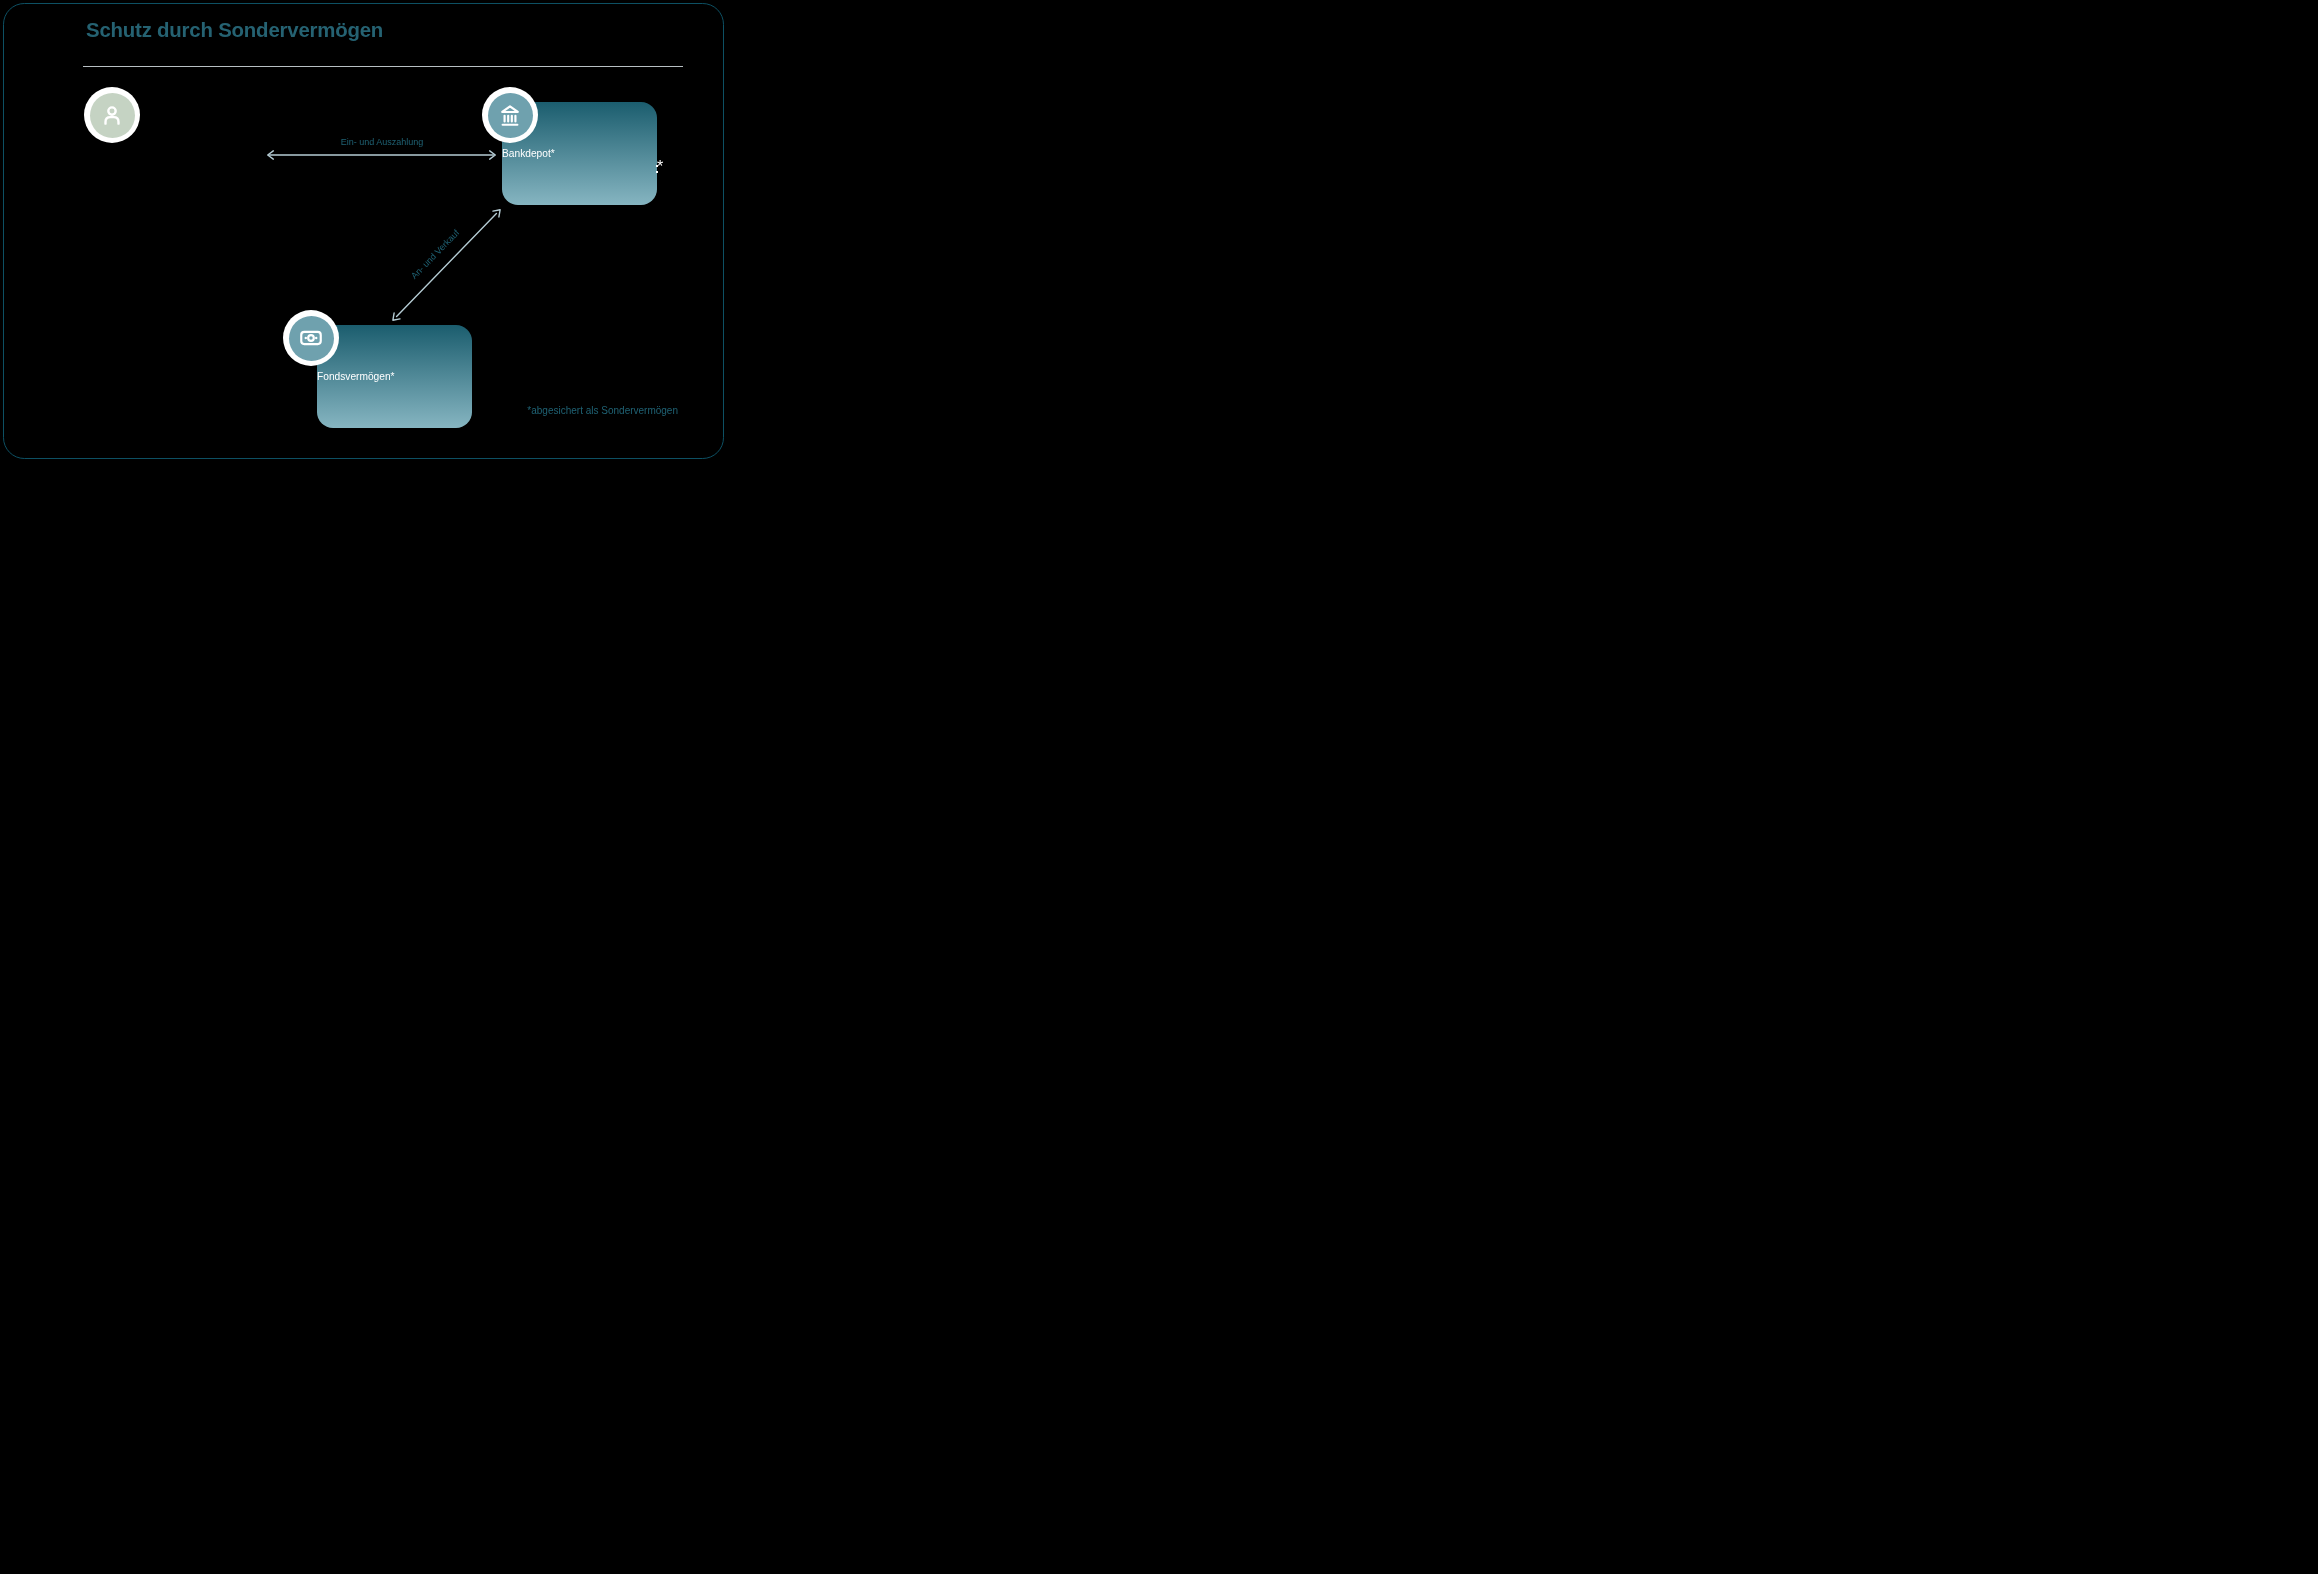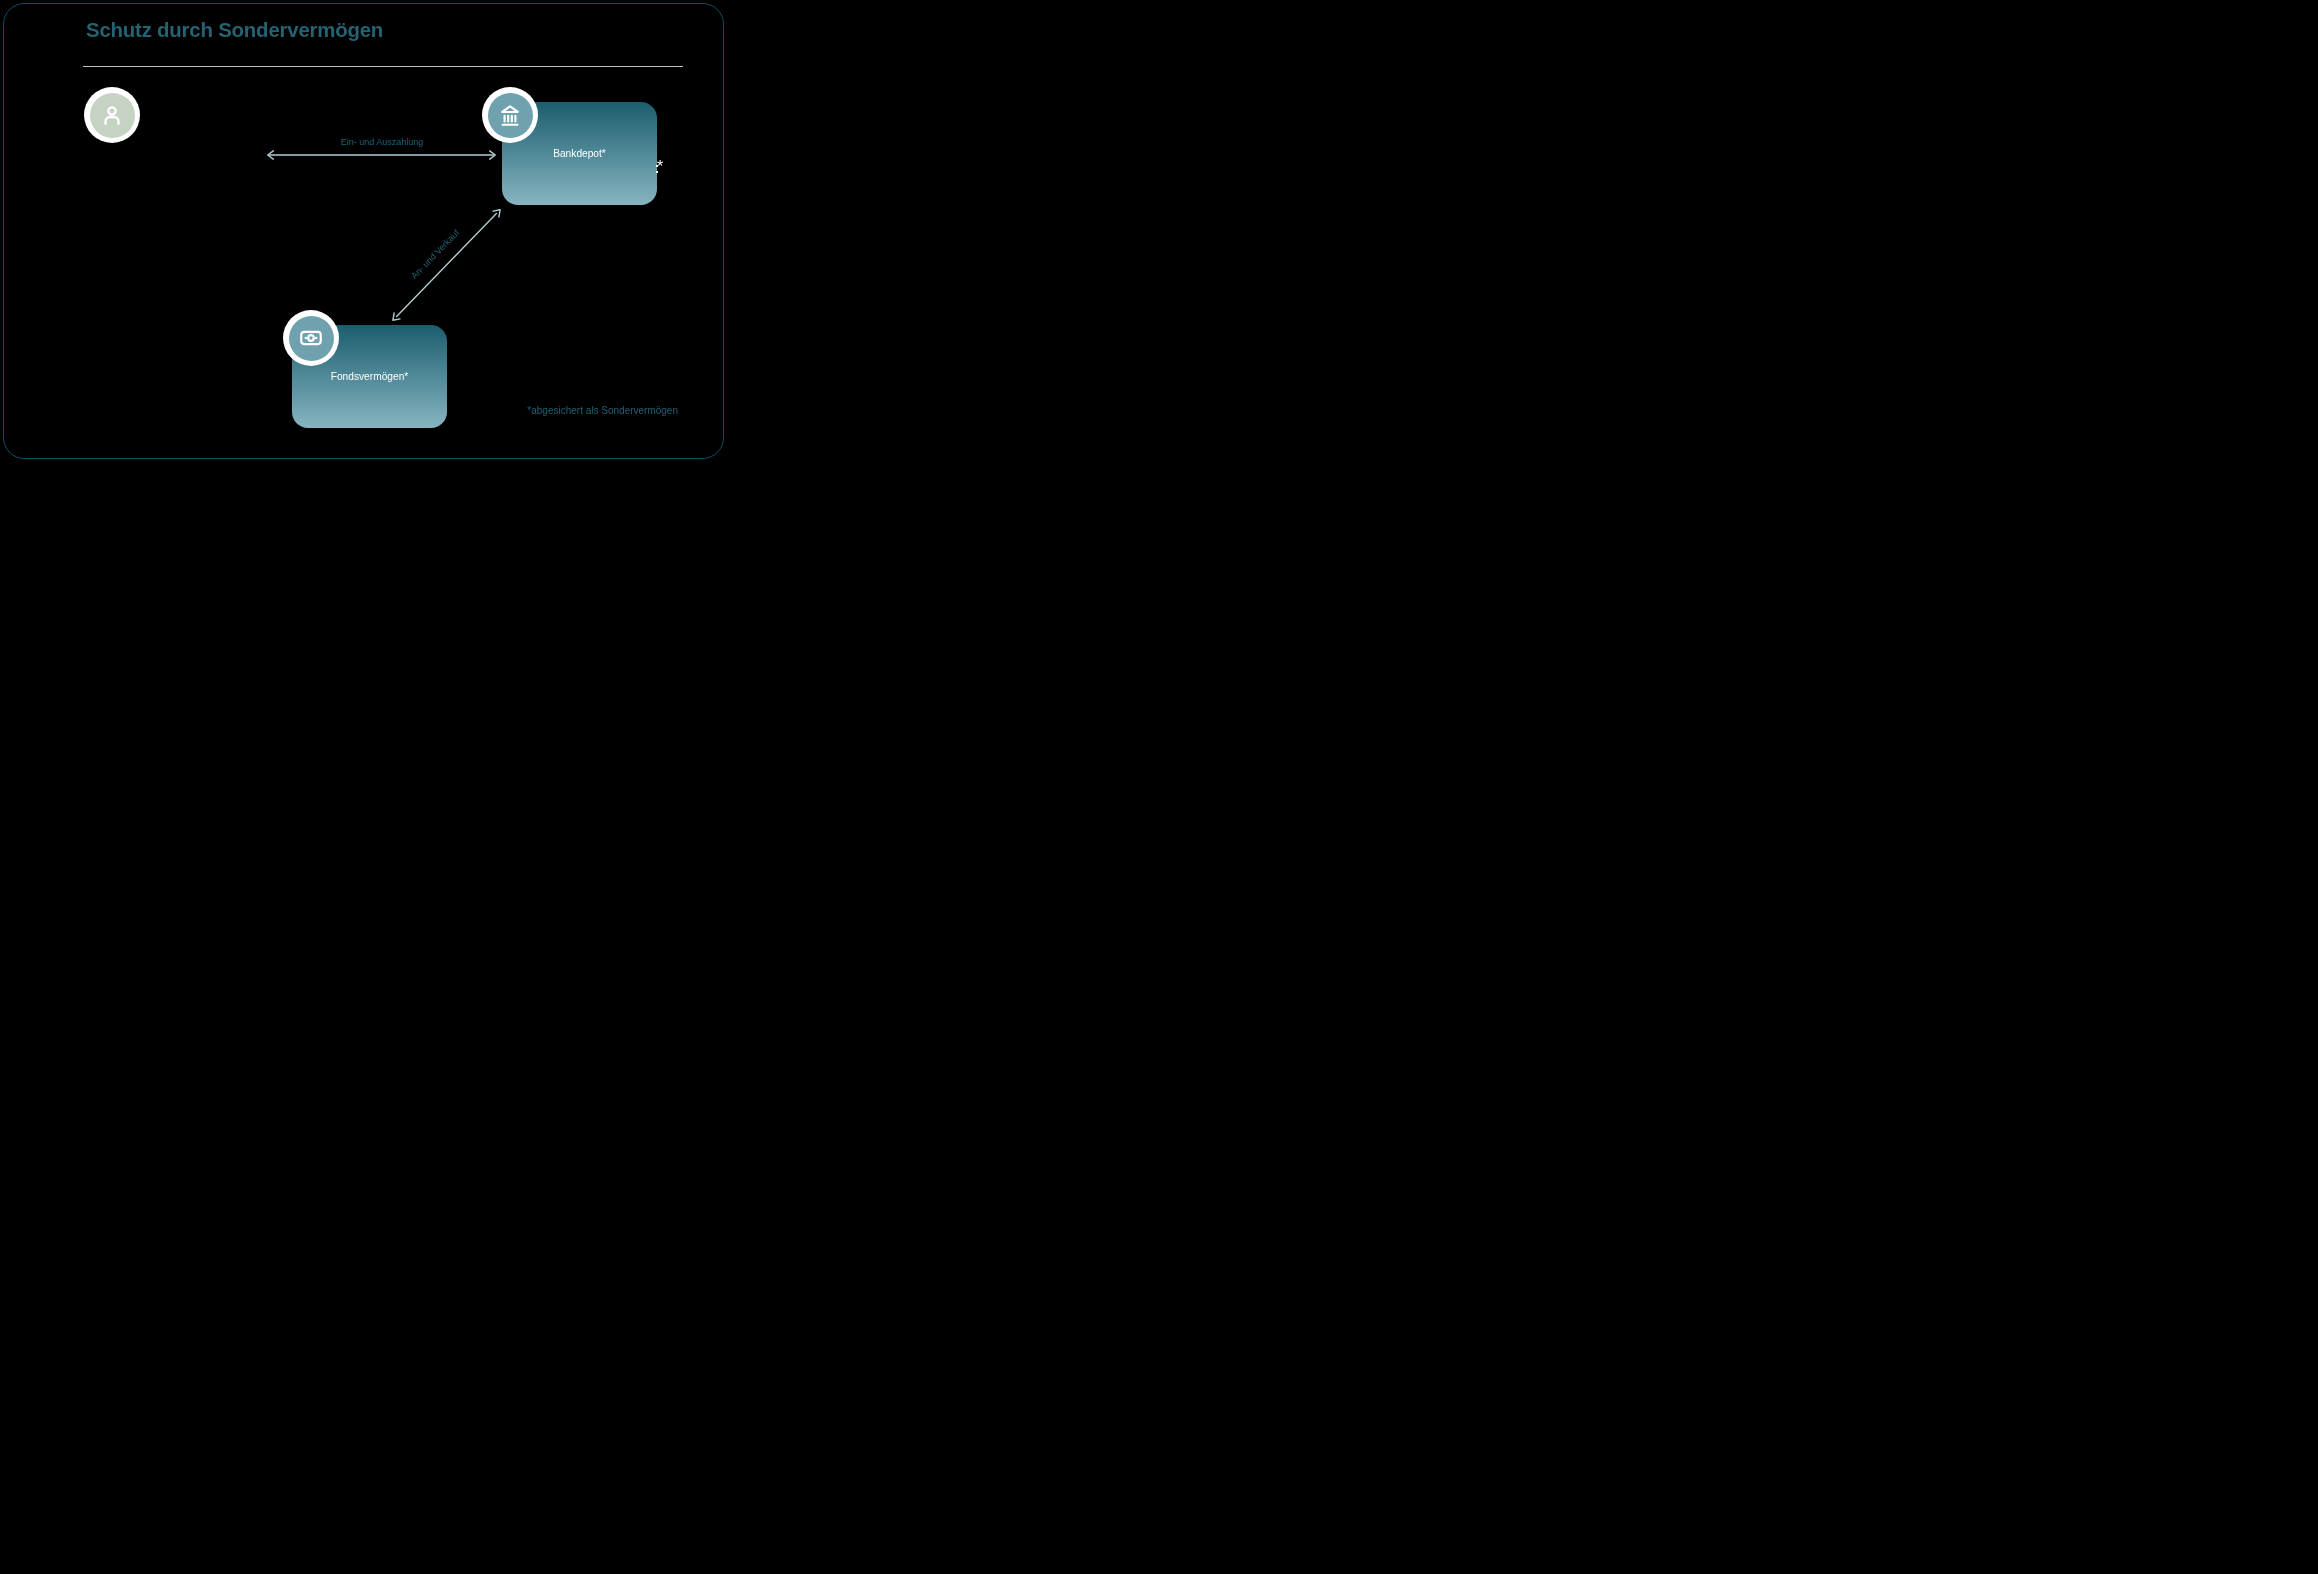--- a/index.html
+++ b/index.html
@@ -25,26 +25,26 @@
     position:absolute;left:83px;top:66px;width:600px;height:0.9px;
     background:#C7CFD4;opacity:.92;
   }
   
   .card{
     position:absolute;width:155px;height:103px;border-radius:16px;
     display:flex;align-items:center;
   }
   .card-green{left:107px;top:102px;background:linear-gradient(180deg,#76A27C 0%,#C3D5C5 100%);}
   .card-teal-bank{left:502px;top:102px;background:linear-gradient(180deg,#1B5D6E 0%,#86B5C1 100%);}
-  .card-teal-fund{left:292px;top:325px;background:linear-gradient(180deg,#1B5D6E 0%,#86B5C1 100%);}
+  .card-teal-fund{left:317px;top:325px;background:linear-gradient(180deg,#1B5D6E 0%,#86B5C1 100%);}
   .card-label{
     color:#fff;font-size:10.2px;line-height:16px;
   }
   .label-left{padding-left:38px;text-align:left;}
-  .label-center{width:100%;text-align:center;}
+  .label-center{width:100%;}
   
   .badge{
     position:absolute;width:56px;height:56px;border-radius:50%;
     background:#fff;display:flex;align-items:center;justify-content:center;
     z-index:5;
   }
   .badge-inner{
     width:45px;height:45px;border-radius:50%;
     display:flex;align-items:center;justify-content:center;
   }

